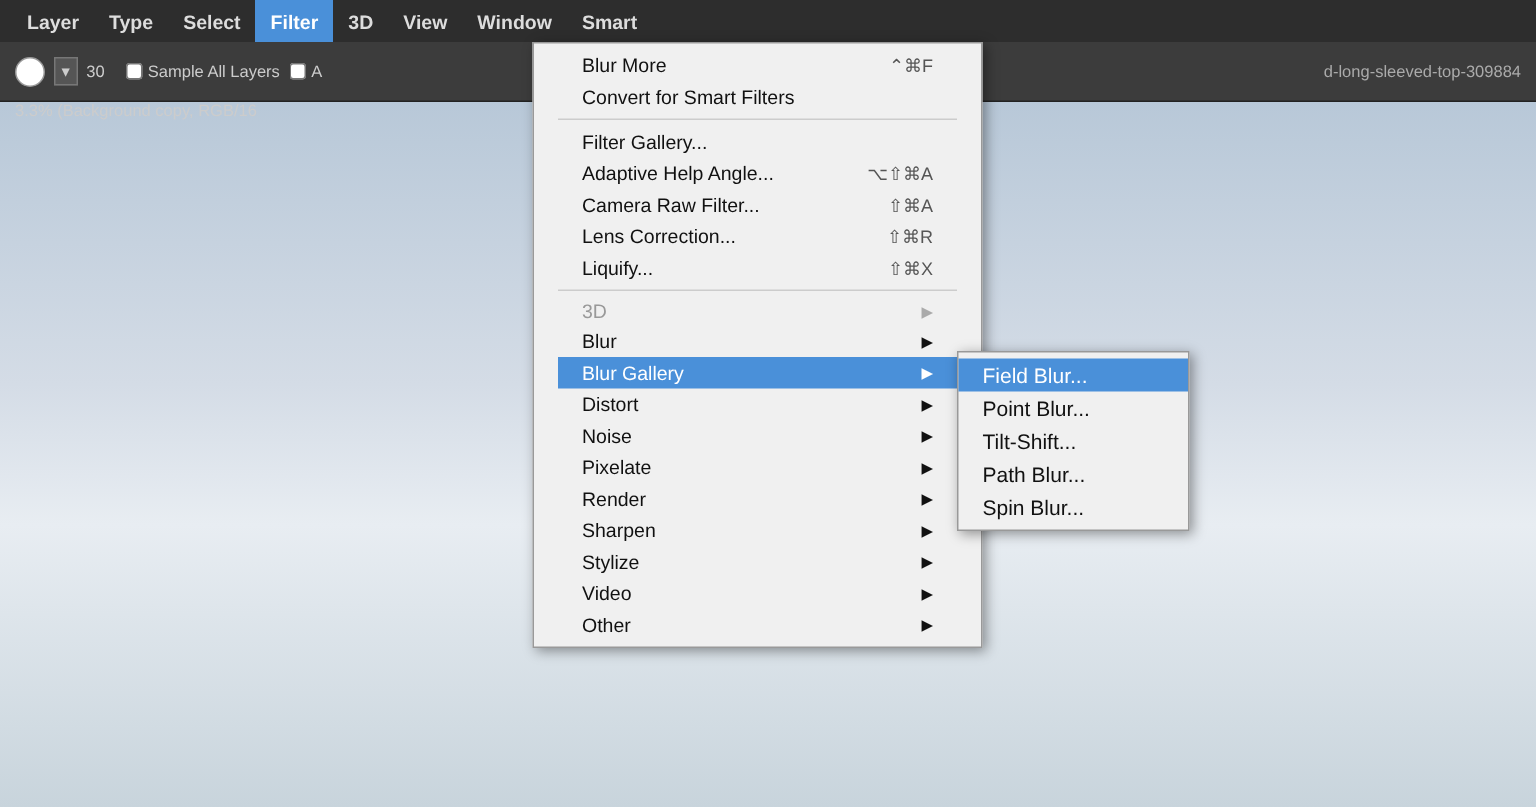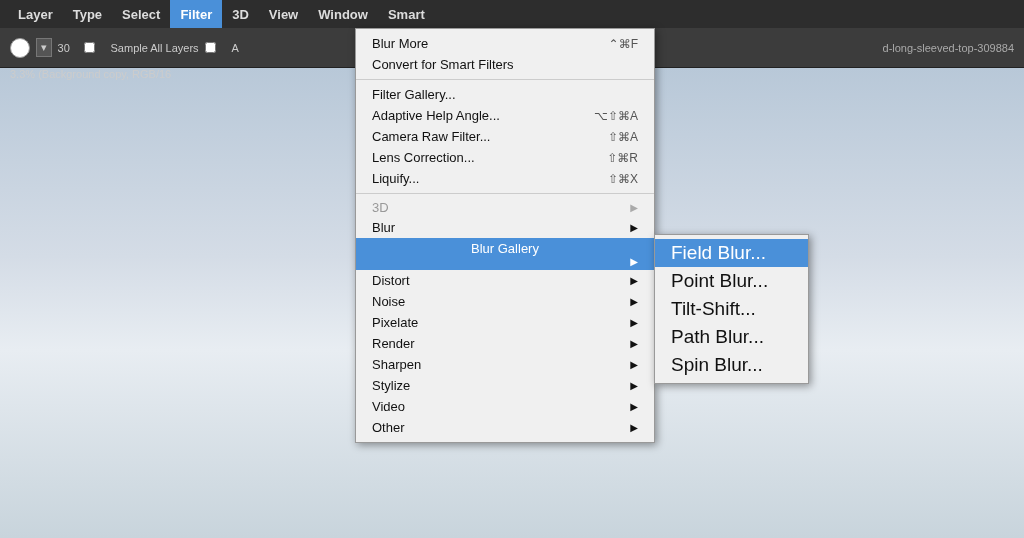--- a/index.html
+++ b/index.html
@@ -71,21 +71,21 @@
     }
     .toolbar-number {
       color: #ccc;
       font-size: 11px;
       min-width: 20px;
       text-align: left;
     }
     .toolbar-checkbox-group {
       display: flex;
       align-items: center;
-      gap: 16px;
+      gap: 4px;
       color: #ccc;
       font-size: 11px;
     }
     .toolbar-checkbox-group input[type="checkbox"] {
       width: 11px;
       height: 11px;
     }
     .toolbar-info {
       color: #aaa;
       font-size: 11px;
@@ -118,21 +118,21 @@
 
     
     .filter-menu {
       position: absolute;
       top: 0;
       left: 355px;
       background: #f0f0f0;
       border: 1px solid #999;
       box-shadow: 2px 2px 8px rgba(0,0,0,0.4);
       min-width: 300px;
-      padding: 4px 0;
+      padding: 4px 16px;
     }
 
     .menu-separator {
       height: 1px;
       background: #ccc;
       margin: 4px 0;
     }
 
     .menu-row {
       display: flex;
@@ -169,21 +169,21 @@
       margin-left: auto;
       font-size: 10px;
       color: #aaa;
     }
     .submenu-row {
       display: flex;
       align-items: center;
       padding: 3px 16px 3px 16px;
       cursor: pointer;
       color: #111;
-      font-size: 19px;
+      font-size: 14px;
       white-space: nowrap;
     }
     .submenu-row.highlighted {
       background: #4a90d9;
       color: white;
     }
 
     
     .blur-gallery-container {
       position: relative;
@@ -279,21 +279,21 @@
     <div class="menu-row-grayed">
       <span>3D</span>
       <span class="arrow">▶</span>
     </div>
 
     <div class="menu-row">
       <span>Blur</span>
       <span class="arrow">▶</span>
     </div>
 
-    <div class="menu-row highlighted blur-gallery-container" style="position:relative;flex-direction:column;">
+    <div class="menu-row highlighted blur-gallery-container" style="position:relative;">
       <span>Blur Gallery</span>
       <span class="arrow">▶</span>
 
       <div class="blur-gallery-sub">
         <div class="submenu-row highlighted">Field Blur...</div>
         <div class="submenu-row">Point Blur...</div>
         <div class="submenu-row">Tilt-Shift...</div>
         <div class="submenu-row">Path Blur...</div>
         <div class="submenu-row">Spin Blur...</div>
       </div>

